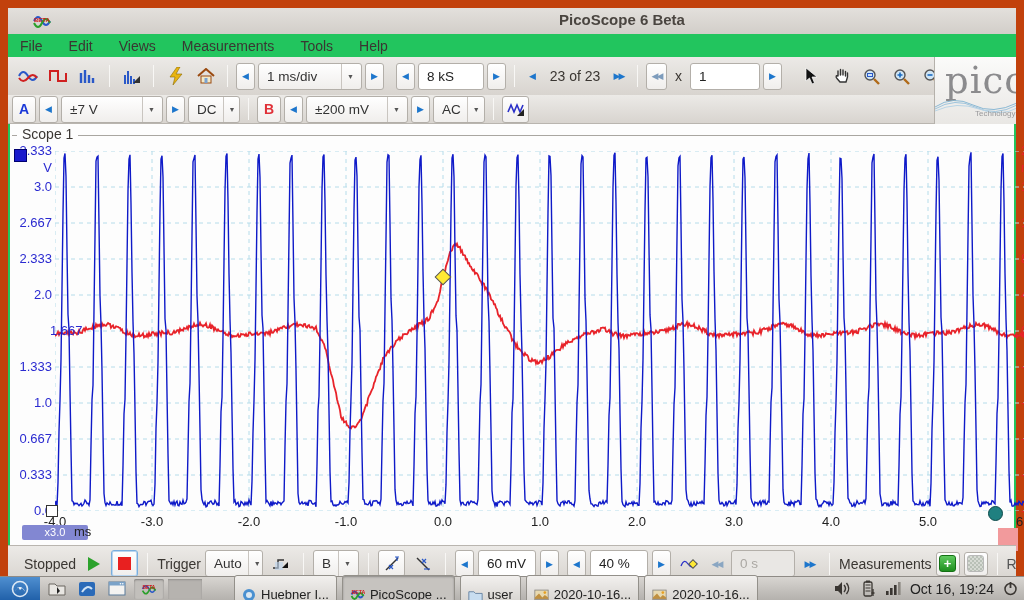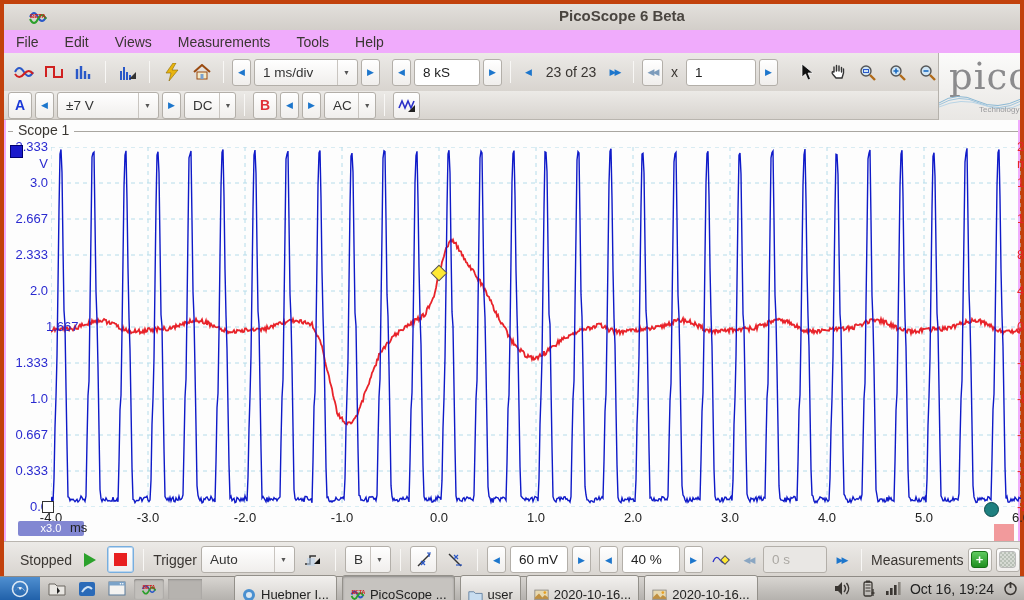--- a/index.html
+++ b/index.html
@@ -2,21 +2,21 @@
 <html><head>
 <meta charset="utf-8">
 <style>
   * { margin:0; padding:0; box-sizing:border-box; }
   html,body { width:1024px; height:600px; overflow:hidden;
     font-family:"Liberation Sans", sans-serif; background:#888; }
   #stage { position:relative; width:1024px; height:600px; background:#d5d1cc; }
 
   
   #win { position:absolute; left:0; top:0; width:1024px; height:576px;
-    border:4px solid #c2410c; background:#f0abfc; }
+    border:8px solid #c2410c; background:#22c55e; }
   #titlebar { position:absolute; left:0; top:0; right:0; height:26px;
     background:linear-gradient(#e3e0dc,#d2cec9); }
   #title { position:absolute; left:0; right:0; top:3px; text-align:center;
     transform:translateX(110px); font-size:15px; font-weight:bold; color:#4a4540; }
   #appicon { position:absolute; left:24px; top:3px; width:20px; height:20px; }
   #menubar { position:absolute; left:0; top:26px; right:0; height:23px;
     display:flex; align-items:center; gap:26px; padding-left:12px;
     font-size:14px; color:#3a3632; }
   .menu-item { cursor:default; }
 
@@ -258,20 +258,24 @@
       <span class="caret">▼</span>
     </div>
     <div class="btn arrow">▶</div>
     <div class="btn dd" style="width:52px">
       <span>DC</span>
       <span class="caret">▼</span>
     </div>
     <div class="sep"></div>
     <div class="btn chan chanB">B</div>
     <div class="btn arrow">◀</div>
+    <div class="btn dd" style="width:102px">
+      <span>±200 mV</span>
+      <span class="caret">▼</span>
+    </div>
     <div class="btn arrow">▶</div>
     <div class="btn dd" style="width:52px">
       <span>AC</span>
       <span class="caret">▼</span>
     </div>
     <div class="sep"></div>
     <div class="btn tool">
       <svg width="18" height="16" viewBox="0 0 18 16">
         <path d="M1 11 L4 4 L7 11 L10 4 L13 11 L16 4" stroke="#2a30c8" stroke-width="1.6" fill="none"></path>
         <path d="M10 15 L17 15 L17 8 Z" fill="#222"></path>
@@ -371,21 +375,21 @@
   <div id="bottombar" class="toolbar">
     <div class="lbl">Stopped</div>
     <div class="btn tool flat">
           <div class="play-glyph"></div>
         </div>
     <div class="btn tool focused">
           <div class="stop-glyph"></div>
         </div>
     <div class="sep"></div>
     <div class="lbl">Trigger</div>
-    <div class="btn dd" style="width:94px">
+    <div class="btn dd" style="width:58px">
       <span>Auto</span>
       <span class="caret">▼</span>
     </div>
     <div class="btn tool flat">
       <svg width="17" height="16" viewBox="0 0 17 16">
         <path d="M1 12 H6 V4 H12" stroke="#333" stroke-width="1.5" fill="none"></path>
         <rect x="3" y="6" width="8" height="8" fill="#bcd4ec" opacity=".6"></rect>
         <path d="M10 12 L16 6 L16 12 Z" fill="#111"></path>
           </svg>
     </div>

